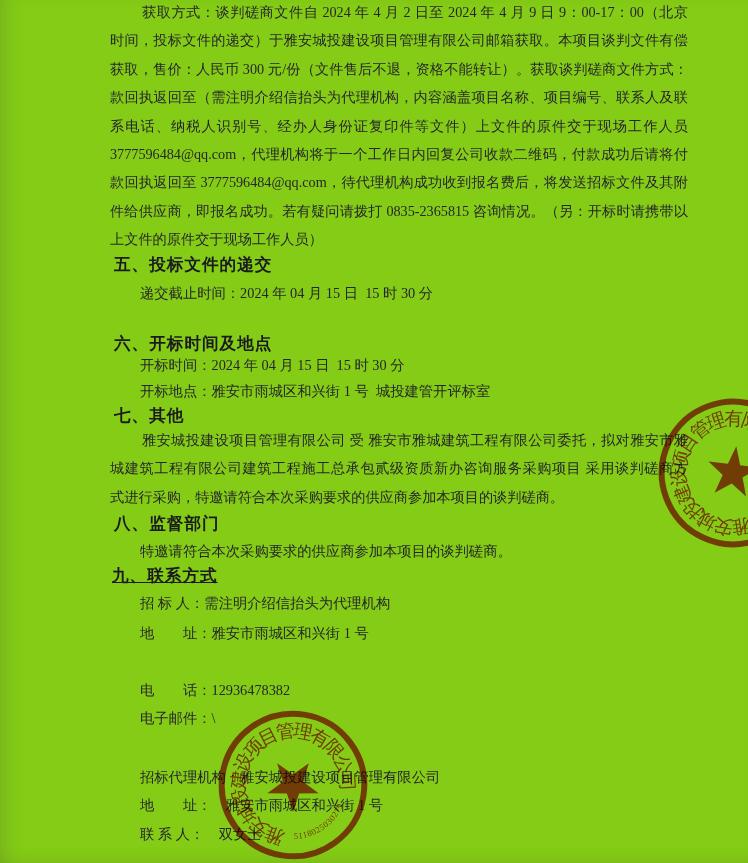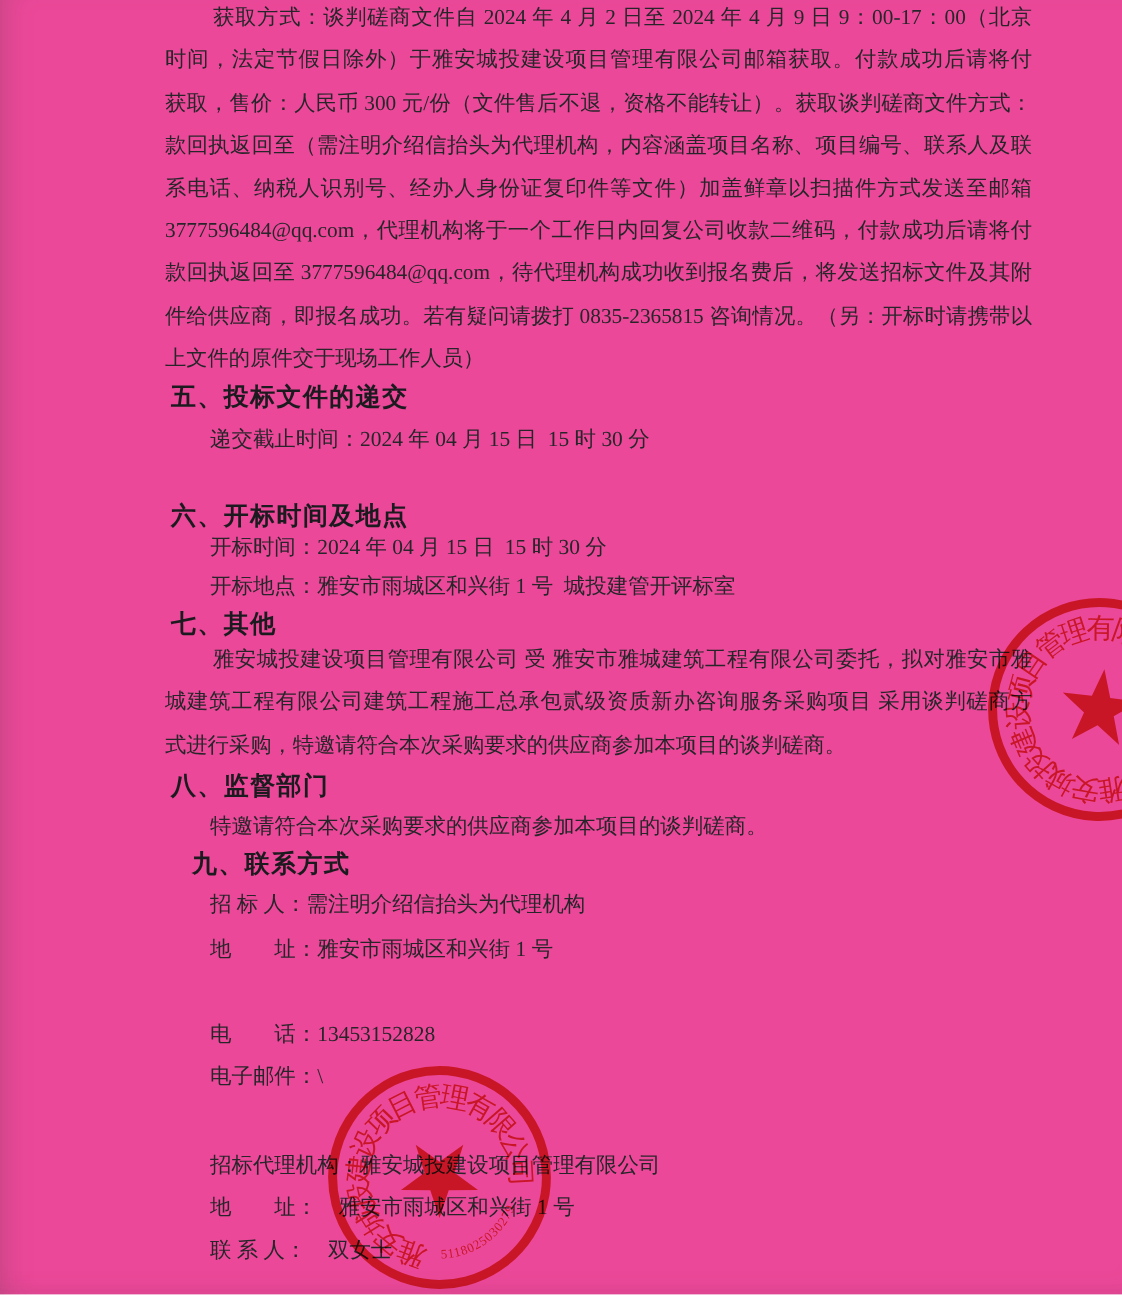--- a/index.html
+++ b/index.html
@@ -1,19 +1,19 @@
 <!DOCTYPE html>
 <html><head>
 <meta charset="utf-8">
 <style>
   html,body{margin:0;padding:0;background:#ffffff;}
   .page{
     position:relative;
     width:748px;height:863px;
-    background:#ec4899;
+    background:#84cc16;
     overflow:hidden;
     font-family:"Liberation Serif","DejaVu Serif",serif;
     color:#26262a;
     box-shadow:inset 16px 0 22px -16px rgba(60,60,60,.28), inset 0 -14px 18px -14px rgba(60,60,60,.12);
   }
   .abs{position:absolute;}
   .para{width:578px;font-size:14.2px;line-height:28.4px;text-align:justify;}
   .jline{text-align:justify;text-align-last:justify;}
   .jline.indent{padding-left:32px;}
   .jline-end{text-align:left;}
@@ -21,24 +21,24 @@
   .row{font-size:14.3px;line-height:28.4px;white-space:pre;}
   .seal{position:absolute;color:#d73c30;mix-blend-mode:multiply;opacity:.92;}
 </style>
 </head>
 <body>
 
 <div class="page">
 
   <div class="abs para" style="left:110px;top:-2px;">
     <div class="jline indent">获取方式：谈判磋商文件自 2024 年 4 月 2 日至 2024 年 4 月 9 日 9：00-17：00（北京</div>
-    <div class="jline">时间，法定节假日除外）于雅安城投建设项目管理有限公司邮箱获取。付款成功后请将付</div>
+    <div class="jline">时间，投标文件的递交）于雅安城投建设项目管理有限公司邮箱获取。本项目谈判文件有偿</div>
     <div class="jline">获取，售价：人民币 300 元/份（文件售后不退，资格不能转让）。获取谈判磋商文件方式：</div>
     <div class="jline">款回执返回至（需注明介绍信抬头为代理机构，内容涵盖项目名称、项目编号、联系人及联</div>
-    <div class="jline">系电话、纳税人识别号、经办人身份证复印件等文件）加盖鲜章以扫描件方式发送至邮箱</div>
+    <div class="jline">系电话、纳税人识别号、经办人身份证复印件等文件）上文件的原件交于现场工作人员</div>
     <div class="jline">3777596484@qq.com，代理机构将于一个工作日内回复公司收款二维码，付款成功后请将付</div>
     <div class="jline">款回执返回至 3777596484@qq.com，待代理机构成功收到报名费后，将发送招标文件及其附</div>
     <div class="jline">件给供应商，即报名成功。若有疑问请拨打 0835-2365815 咨询情况。（另：开标时请携带以</div>
     <div class="jline-end">上文件的原件交于现场工作人员）</div>
   </div>
 
   <div class="abs heading" style="left:114px;top:253px;">五、投标文件的递交</div>
   <div class="abs row" style="left:140px;top:279px;">递交截止时间：2024 年 04 月 15 日  15 时 30 分</div>
 
   <div class="abs heading" style="left:114px;top:332px;">六、开标时间及地点</div>
@@ -48,24 +48,24 @@
   <div class="abs heading" style="left:114px;top:404px;">七、其他</div>
   <div class="abs para" style="left:110px;top:426px;">
     <div class="jline indent">雅安城投建设项目管理有限公司 受 雅安市雅城建筑工程有限公司委托，拟对雅安市雅</div>
     <div class="jline">城建筑工程有限公司建筑工程施工总承包贰级资质新办咨询服务采购项目 采用谈判磋商方</div>
     <div class="jline-end">式进行采购，特邀请符合本次采购要求的供应商参加本项目的谈判磋商。</div>
   </div>
 
   <div class="abs heading" style="left:114px;top:512px;">八、监督部门</div>
   <div class="abs row" style="left:140px;top:537px;">特邀请符合本次采购要求的供应商参加本项目的谈判磋商。</div>
 
-  <div class="abs heading" style="left:128px;top:564px;">九、联系方式</div>
+  <div class="abs heading" style="left:112px;top:564px;text-decoration:underline;">九、联系方式</div>
   <div class="abs row" style="left:140px;top:589px;">招 标 人：需注明介绍信抬头为代理机构</div>
   <div class="abs row" style="left:140px;top:619px;">地　　址：雅安市雨城区和兴街 1 号</div>
-  <div class="abs row" style="left:140px;top:676px;">电　　话：13453152828</div>
+  <div class="abs row" style="left:140px;top:676px;">电　　话：12936478382</div>
   <div class="abs row" style="left:140px;top:704px;">电子邮件：\</div>
 
   <div class="abs row" style="left:140px;top:763px;">招标代理机构：雅安城投建设项目管理有限公司</div>
   <div class="abs row" style="left:140px;top:791px;">地　　址：　雅安市雨城区和兴街 1 号</div>
   <div class="abs row" style="left:140px;top:820px;">联 系 人：　双女士</div>
 
   <svg width="0" height="0" style="position:absolute" aria-hidden="true">
     <defs>
       <g id="seal-g">
         <circle r="95" fill="none" stroke="currentColor" stroke-width="8"></circle>

